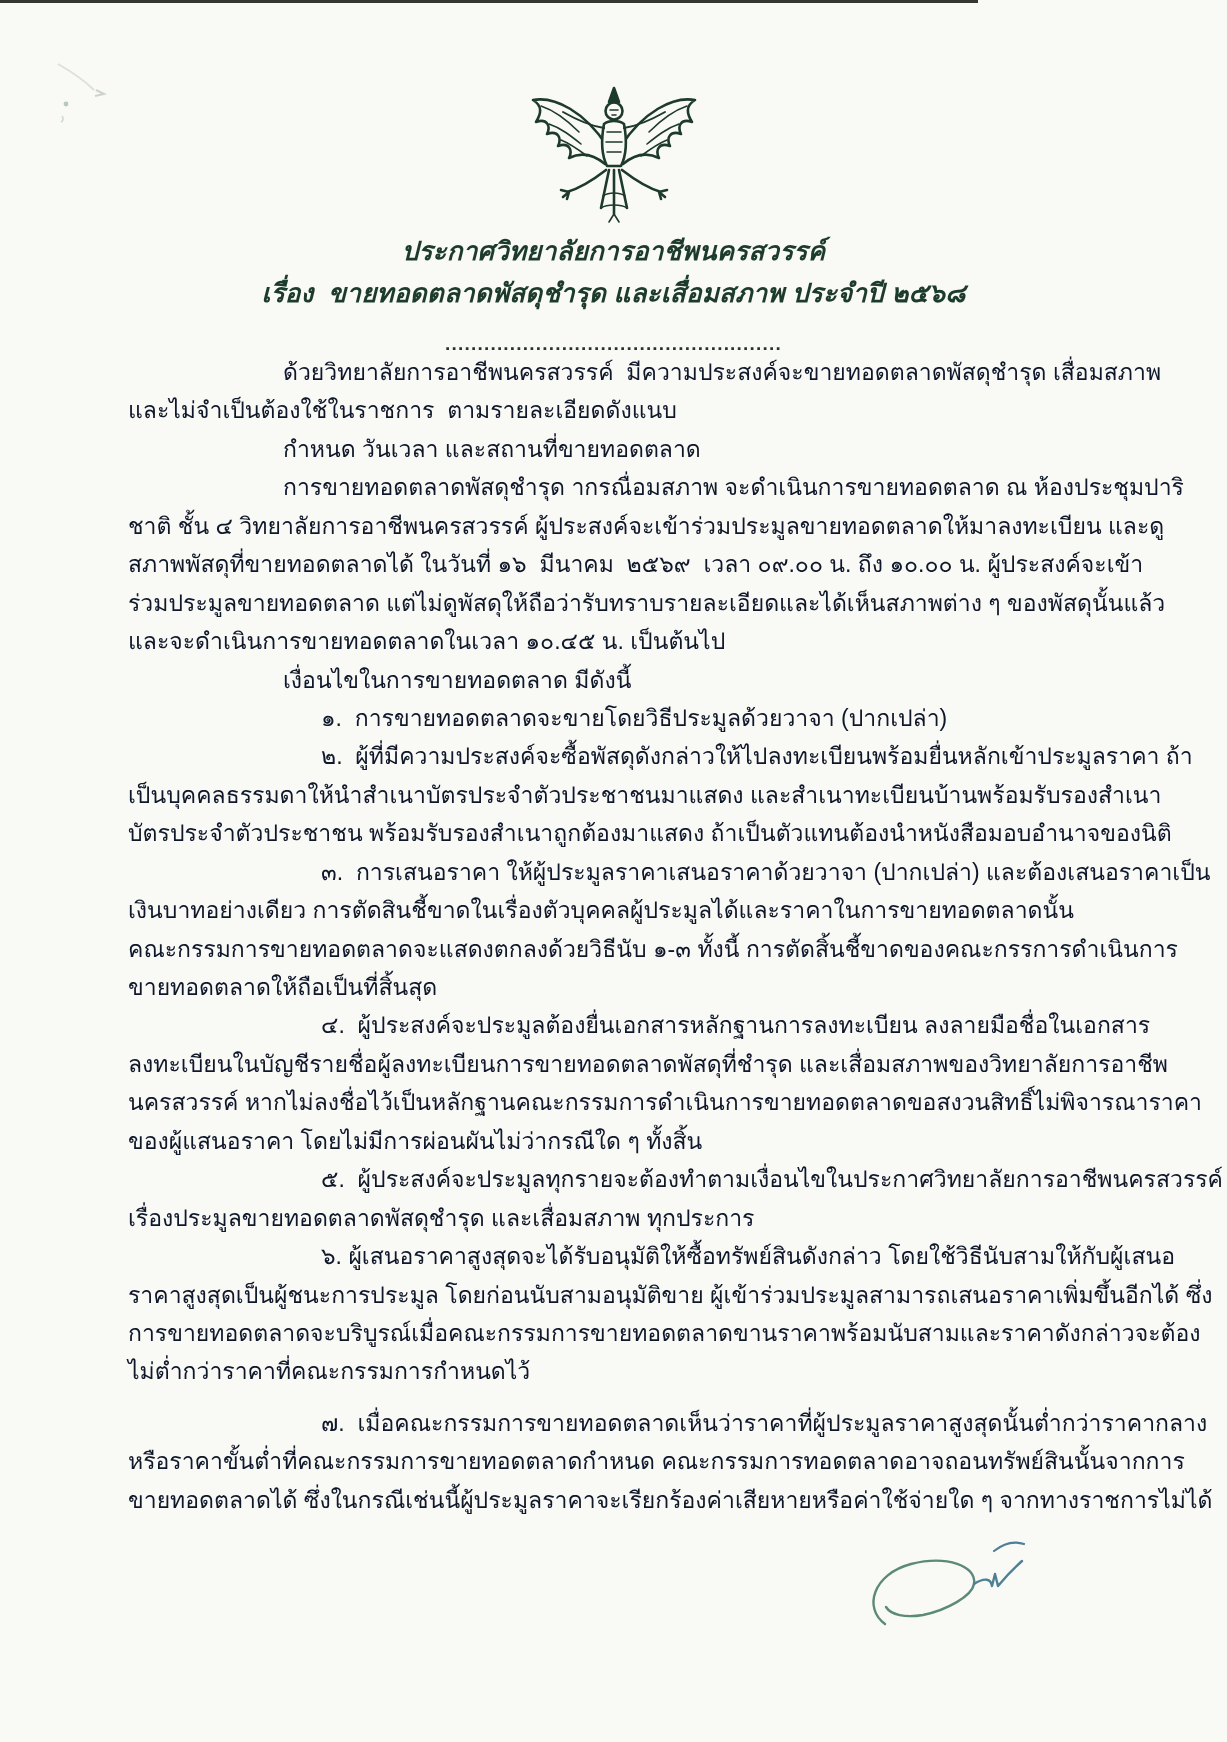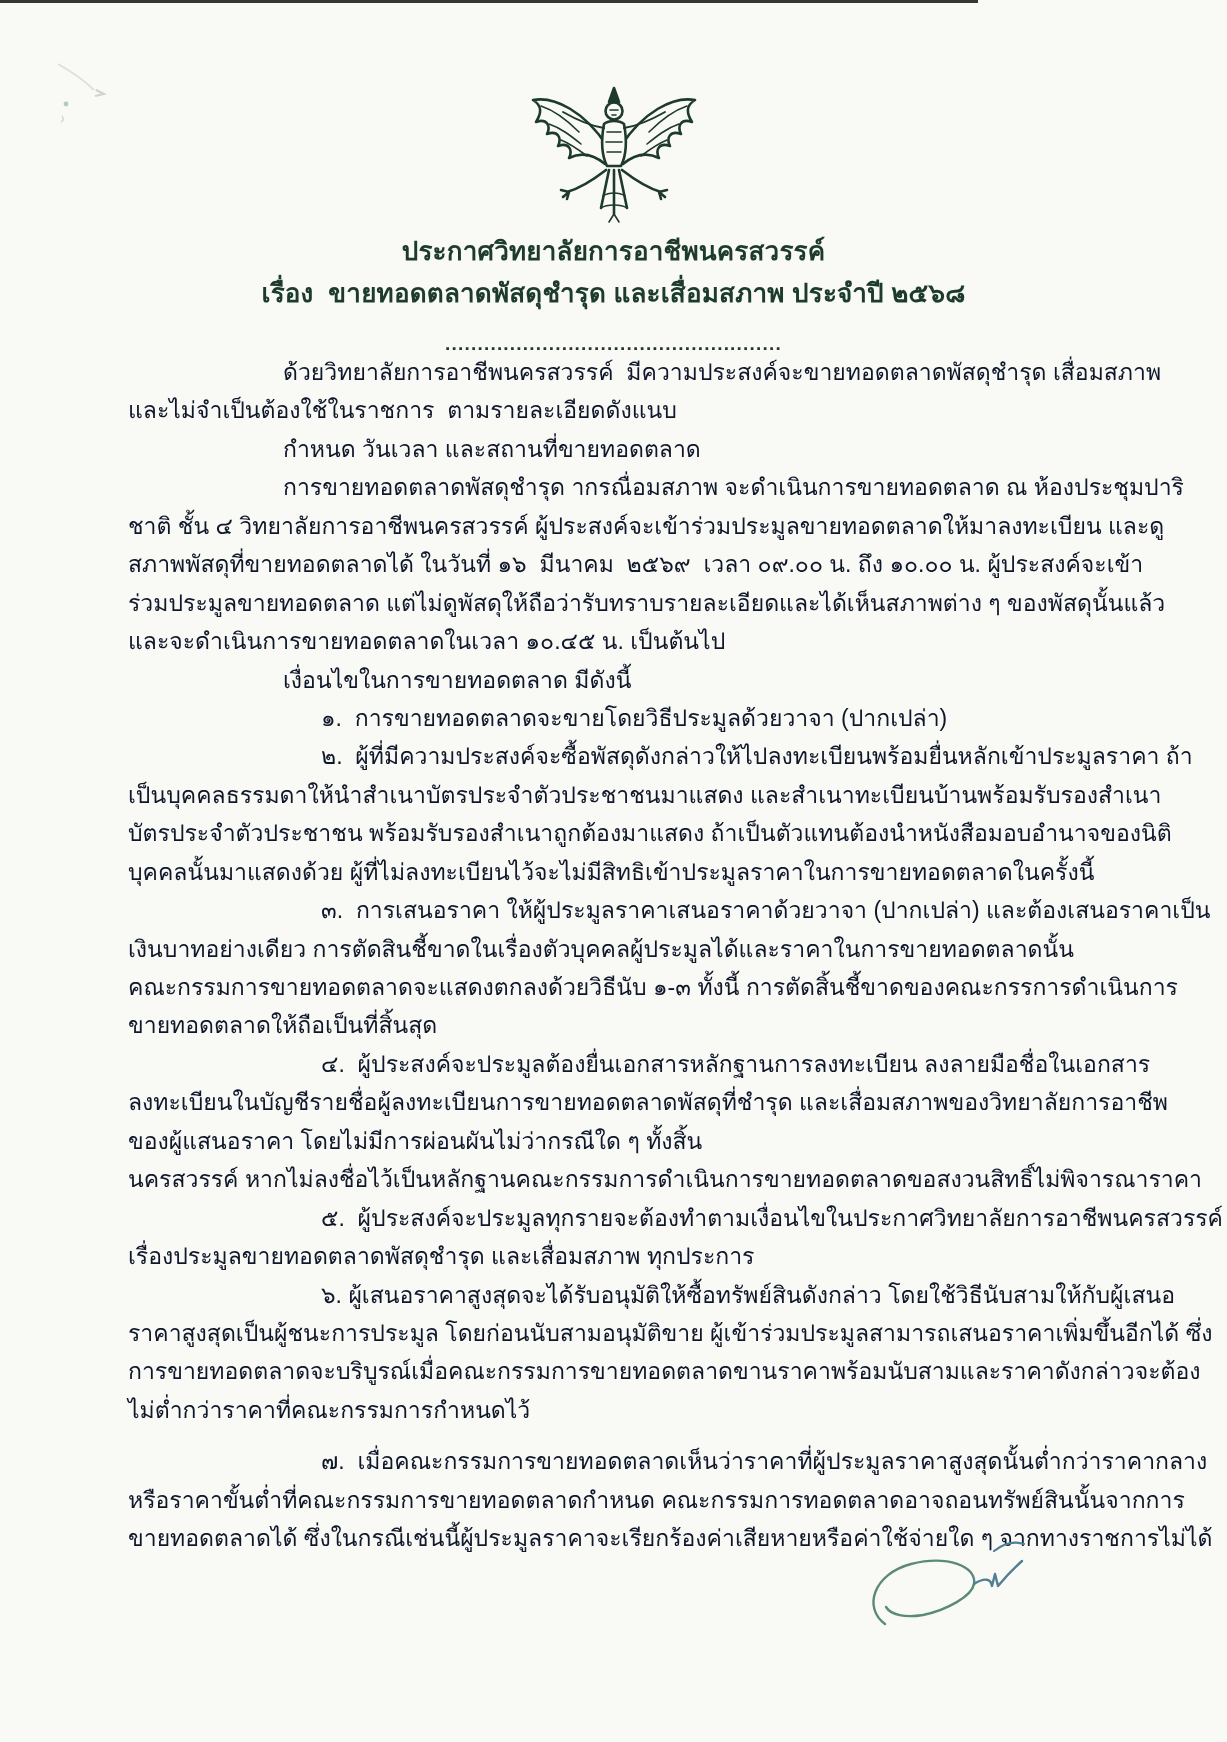--- a/index.html
+++ b/index.html
@@ -28,21 +28,21 @@
   }
   .title-block{
     position:absolute;left:0;top:230px;width:100%;
     text-align:center;
     color:#1c3b2d;
     font-weight:bold;
     font-size:26px;
     line-height:42px;
     letter-spacing:.2px;
   }
-  .title-block div{white-space:pre;}
+  .title-block div{white-space:pre;font-style:italic;}
   .dots{
     position:absolute;left:0;top:334px;width:100%;
     text-align:center;
     color:#24352c;
     font-size:19px;
     font-weight:bold;
     letter-spacing:1.2px;
     line-height:19px;
   }
   .doc-body{
@@ -121,29 +121,28 @@
       <div class="line indent-1">การขายทอดตลาดพัสดุชำรุด ากรณื่อมสภาพ จะดำเนินการขายทอดตลาด ณ ห้องประชุมปาริ</div>
       <div class="line indent-0">ชาติ ชั้น ๔ วิทยาลัยการอาชีพนครสวรรค์ ผู้ประสงค์จะเข้าร่วมประมูลขายทอดตลาดให้มาลงทะเบียน และดู</div>
       <div class="line indent-0">สภาพพัสดุที่ขายทอดตลาดได้ ในวันที่ ๑๖  มีนาคม  ๒๕๖๙  เวลา ๐๙.๐๐ น. ถึง ๑๐.๐๐ น. ผู้ประสงค์จะเข้า</div>
       <div class="line indent-0">ร่วมประมูลขายทอดตลาด แต่ไม่ดูพัสดุให้ถือว่ารับทราบรายละเอียดและได้เห็นสภาพต่าง ๆ ของพัสดุนั้นแล้ว</div>
       <div class="line indent-0">และจะดำเนินการขายทอดตลาดในเวลา ๑๐.๔๕ น. เป็นต้นไป</div>
       <div class="line indent-1">เงื่อนไขในการขายทอดตลาด มีดังนี้</div>
       <div class="line indent-2">๑.  การขายทอดตลาดจะขายโดยวิธีประมูลด้วยวาจา (ปากเปล่า)</div>
       <div class="line indent-2">๒.  ผู้ที่มีความประสงค์จะซื้อพัสดุดังกล่าวให้ไปลงทะเบียนพร้อมยื่นหลักเข้าประมูลราคา ถ้า</div>
       <div class="line indent-0">เป็นบุคคลธรรมดาให้นำสำเนาบัตรประจำตัวประชาชนมาแสดง และสำเนาทะเบียนบ้านพร้อมรับรองสำเนา</div>
       <div class="line indent-0">บัตรประจำตัวประชาชน พร้อมรับรองสำเนาถูกต้องมาแสดง ถ้าเป็นตัวแทนต้องนำหนังสือมอบอำนาจของนิติ</div>
-      <div class="line indent-0">บุคคลนั้นมาแสดงด้วย ผู้ที่ไม่ลงทะเบียนไว้จะไม่มีสิทธิเข้าประมูลราคาในการขายทอดตลาดในครั้งนี้</div>
       <div class="line indent-2">๓.  การเสนอราคา ให้ผู้ประมูลราคาเสนอราคาด้วยวาจา (ปากเปล่า) และต้องเสนอราคาเป็น</div>
       <div class="line indent-0">เงินบาทอย่างเดียว การตัดสินชี้ขาดในเรื่องตัวบุคคลผู้ประมูลได้และราคาในการขายทอดตลาดนั้น</div>
       <div class="line indent-0">คณะกรรมการขายทอดตลาดจะแสดงตกลงด้วยวิธีนับ ๑-๓ ทั้งนี้ การตัดสิ้นชี้ขาดของคณะกรรการดำเนินการ</div>
       <div class="line indent-0">ขายทอดตลาดให้ถือเป็นที่สิ้นสุด</div>
       <div class="line indent-2">๔.  ผู้ประสงค์จะประมูลต้องยื่นเอกสารหลักฐานการลงทะเบียน ลงลายมือชื่อในเอกสาร</div>
       <div class="line indent-0">ลงทะเบียนในบัญชีรายชื่อผู้ลงทะเบียนการขายทอดตลาดพัสดุที่ชำรุด และเสื่อมสภาพของวิทยาลัยการอาชีพ</div>
+      <div class="line indent-0">นครสวรรค์ หากไม่ลงชื่อไว้เป็นหลักฐานคณะกรรมการดำเนินการขายทอดตลาดขอสงวนสิทธิ์ไม่พิจารณาราคา</div>
       <div class="line indent-0">ของผู้แสนอราคา โดยไม่มีการผ่อนผันไม่ว่ากรณีใด ๆ ทั้งสิ้น</div>
-      <div class="line indent-0">นครสวรรค์ หากไม่ลงชื่อไว้เป็นหลักฐานคณะกรรมการดำเนินการขายทอดตลาดขอสงวนสิทธิ์ไม่พิจารณาราคา</div>
       <div class="line indent-2">๕.  ผู้ประสงค์จะประมูลทุกรายจะต้องทำตามเงื่อนไขในประกาศวิทยาลัยการอาชีพนครสวรรค์</div>
       <div class="line indent-0">เรื่องประมูลขายทอดตลาดพัสดุชำรุด และเสื่อมสภาพ ทุกประการ</div>
       <div class="line indent-2">๖. ผู้เสนอราคาสูงสุดจะได้รับอนุมัติให้ซื้อทรัพย์สินดังกล่าว โดยใช้วิธีนับสามให้กับผู้เสนอ</div>
       <div class="line indent-0">ราคาสูงสุดเป็นผู้ชนะการประมูล โดยก่อนนับสามอนุมัติขาย ผู้เข้าร่วมประมูลสามารถเสนอราคาเพิ่มขึ้นอีกได้ ซึ่ง</div>
       <div class="line indent-0">การขายทอดตลาดจะบริบูรณ์เมื่อคณะกรรมการขายทอดตลาดขานราคาพร้อมนับสามและราคาดังกล่าวจะต้อง</div>
       <div class="line indent-0">ไม่ต่ำกว่าราคาที่คณะกรรมการกำหนดไว้</div>
       <div class="line indent-2 gap">๗.  เมื่อคณะกรรมการขายทอดตลาดเห็นว่าราคาที่ผู้ประมูลราคาสูงสุดนั้นต่ำกว่าราคากลาง</div>
       <div class="line indent-0">หรือราคาขั้นต่ำที่คณะกรรมการขายทอดตลาดกำหนด คณะกรรมการทอดตลาดอาจถอนทรัพย์สินนั้นจากการ</div>
       <div class="line indent-0">ขายทอดตลาดได้ ซึ่งในกรณีเช่นนี้ผู้ประมูลราคาจะเรียกร้องค่าเสียหายหรือค่าใช้จ่ายใด ๆ จากทางราชการไม่ได้</div>
     </div>

